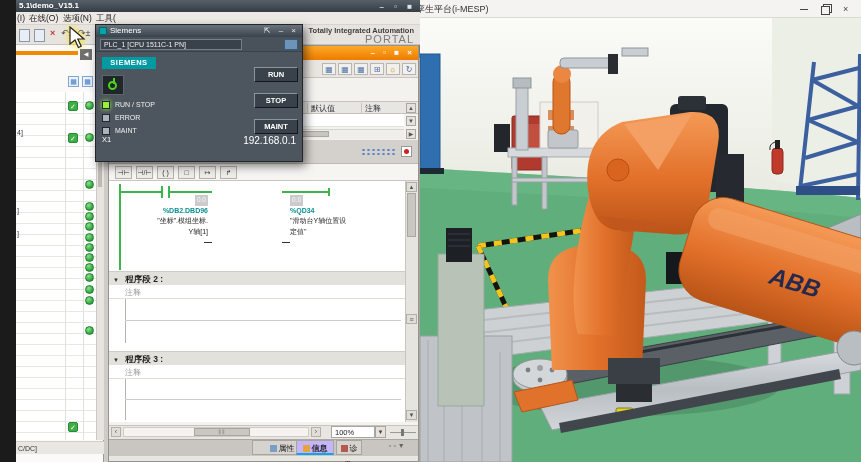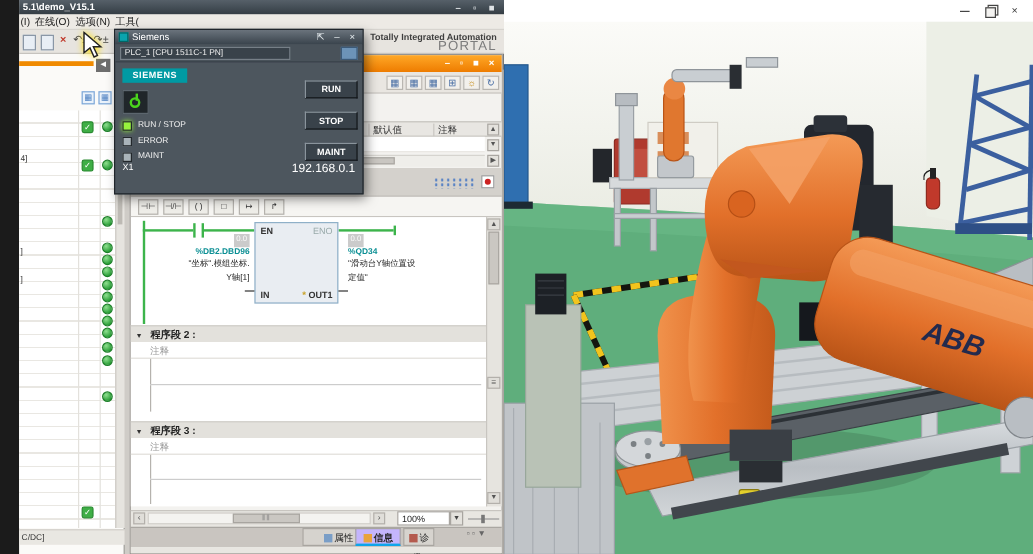--- a/index.html
+++ b/index.html
@@ -291,27 +291,20 @@
       <div class="abs canvas">
 
         <div class="rail" style="left:10px;top:3px;width:2px;height:86px"></div>
         <div class="rail" style="left:10px;top:10px;width:42px;height:2px"></div>
         <div class="rail" style="left:52px;top:5px;width:2px;height:12px"></div>
         <div class="rail" style="left:59px;top:5px;width:2px;height:12px"></div>
         <div class="rail" style="left:61px;top:10px;width:42px;height:2px"></div>
         <div class="rail" style="left:173px;top:10px;width:46px;height:2px"></div>
         <div class="rail" style="left:219px;top:7px;width:2px;height:8px"></div>
 
-        <div class="abs blk">
-          <span class="blk-en">EN</span>
-          <span class="blk-eno">ENO</span>
-          <span class="blk-in">IN</span>
-          <span class="blk-star">*</span>
-          <span class="blk-out">OUT1</span>
-        </div>
 
         <div class="tagcol" style="left:0;top:14px;width:99px;text-align:right">
           <div><span class="badge">0.0</span></div>
           <div class="addr">%DB2.DBD96</div>
           <div>"坐标".模组坐标.</div>
           <div>Y轴[1]</div>
         </div>
         <div class="rung-line" style="left:95px;top:61px;width:8px;height:1px;background:#333"></div>
 
         <div class="tagcol" style="left:181px;top:14px;width:112px">
@@ -423,20 +416,23 @@
 
     <span class="sim-foot">X1</span>
     <span class="sim-ip">192.168.0.1</span>
   </div>
 
   <svg class="abs cursor" viewBox="0 0 20 24">
     <polygon points="2,1 2,18 7,14 10.4,21.5 13.2,20.2 9.8,13 16,13" fill="#fff" stroke="#222" stroke-width="1.2"></polygon>
   </svg>
 
   <div class="abs twin">
+    <div class="abs twin-title">
+      <span class="twin-title-txt">孪生平台(i-MESP)</span>
+    </div>
     <span class="wc wc-min"></span>
     <span class="wc wc-max"></span>
     <span class="wc wc-close">×</span>
 
     <svg class="abs viewport" viewBox="0 0 441 444">
       <defs>
         <linearGradient id="wallG" x1="0" y1="0" x2="0" y2="1">
           <stop offset="0" stop-color="#fbfbf8"></stop>
             <stop offset="1" stop-color="#e9ebe2"></stop>
         </linearGradient>

